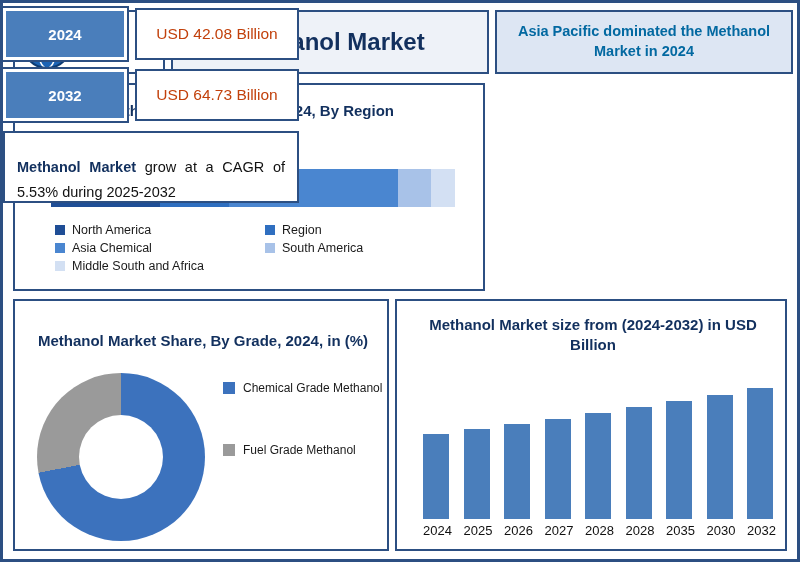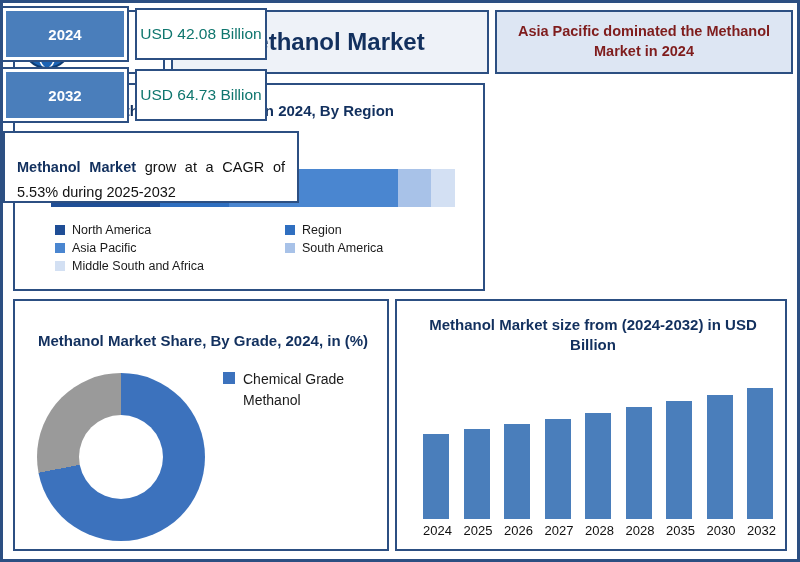--- a/index.html
+++ b/index.html
@@ -42,21 +42,21 @@
   #title-text {
     font-size: 24px; font-weight: bold; color: #12305e;
   }
   #header-right {
     position: absolute; left: 486px; top: 2px; width: 298px; height: 64px;
     background: #dde6f3; border: 2px solid #2c4f82;
     display: flex; align-items: center; justify-content: center;
     text-align: center; padding: 0 8px;
   }
   #header-right-text {
-    font-size: 14.5px; font-weight: bold; color: #7f1d1d; line-height: 1.35;
+    font-size: 14.5px; font-weight: bold; color: #0369a1; line-height: 1.35;
   }
 
   
   .panel {
     position: absolute;
     background: #ffffff;
     border: 2px solid #2c4f82;
   }
   #panel-region { left: 10px; top: 80px; width: 472px; height: 208px; }
   #panel-kpi   { left: 488px; top: 80px; width: 296px; height: 208px; border: none; background: transparent; }
@@ -74,38 +74,38 @@
     position: absolute; left: 36px; top: 84px; width: 404px; height: 38px;
     display: flex;
   }
   #stack > div { height: 100%; }
   #legend-region {
     position: absolute; left: 40px; top: 138px; width: 400px;
     font-size: 12.5px; color: #1a1a1a;
   }
   .legend-row { display: flex; margin-bottom: 4px; }
   .legend-item { display: flex; align-items: center; }
-  .legend-item.col1 { width: 230px; text-align: right; }
+  .legend-item.col1 { width: 210px; text-align: right; }
   .swatch { width: 10px; height: 10px; margin-right: 7px; display: inline-block; }
 
   
   .kpi-row { position: absolute; left: 0; display: flex; align-items: center; }
   #kpi-row-1 { top: 5px; }
   #kpi-row-2 { top: 66px; }
   .kpi-year {
     width: 124px; height: 52px;
     background: #4a7ebb; border: 3px solid #ffffff; outline: 2px solid #2c4f82;
     display: flex; align-items: center; justify-content: center;
     color: #ffffff; font-size: 15px; font-weight: bold;
   }
   .kpi-value {
-    width: 132px; height: 52px; margin-left: 8px;
+    width: 164px; height: 52px; margin-left: 8px;
     background: #ffffff; border: 2px solid #2c4f82;
     display: flex; align-items: center; justify-content: center;
-    color: #0f766e; font-size: 15.5px;
+    color: #c2410c; font-size: 15.5px;
   }
   #kpi-note {
     position: absolute; left: 0; top: 128px; width: 296px; height: 72px;
     background: #ffffff; border: 2px solid #2c4f82;
     padding: 22px 12px;
     font-size: 14.5px; color: #111111; line-height: 1.7;
     text-align: justify;
   }
   #kpi-note b { color: #12305e; }
 
@@ -113,22 +113,22 @@
   #donut-title { position: absolute; left: 8px; top: 30px; width: 360px; }
   #donut {
     position: absolute; left: 22px; top: 72px; width: 168px; height: 168px;
     border-radius: 50%;
   }
   #donut-hole {
     position: absolute; left: 64px; top: 114px; width: 84px; height: 84px;
     background: #ffffff; border-radius: 50%;
   }
   #legend-donut {
-    position: absolute; left: 208px; top: 68px; width: 160px;
-    font-size: 14px; color: #1a1a1a;
+    position: absolute; left: 208px; top: 78px; width: 160px;
+    font-size: 12px; color: #1a1a1a;
   }
   .dlegend { display: flex; margin-bottom: 44px; }
   .dlegend .swatch { width: 12px; height: 12px; margin-top: 3px; margin-right: 8px; flex: none; }
   .dlegend span.lbl { line-height: 1.5; }
 
   
   #bars-title { position: absolute; left: 10px; top: 14px; width: 372px; }
   #bars-plot {
     position: absolute; left: 26px; top: 76px; width: 350px; height: 142px;
     display: flex; align-items: flex-end; justify-content: space-between;
@@ -187,21 +187,21 @@
           <span>North America</span>
         </div>
         <div class="legend-item">
           <span class="swatch" style="background:#2f6fc0;"></span>
           <span>Region</span>
         </div>
       </div>
       <div class="legend-row">
         <div class="legend-item col1">
           <span class="swatch" style="background:#4a86d0;"></span>
-          <span>Asia Pacific</span>
+          <span>Asia Chemical</span>
         </div>
         <div class="legend-item">
           <span class="swatch" style="background:#a8c2e8;"></span>
           <span>South America</span>
         </div>
       </div>
       <div class="legend-row">
         <div class="legend-item col1">
           <span class="swatch" style="background:#d3e0f3;"></span>
           <span>Middle South and Africa</span>
@@ -226,20 +226,24 @@
 
   <div class="panel" id="panel-donut">
     <div class="panel-title" id="donut-title">Methanol Market Share, By Grade, 2024, in (%)</div>
     <div id="donut" style="background: conic-gradient(#3c72bd 0deg 259.2deg, #9a9a9a 259.2deg 360deg);"></div>
     <div id="donut-hole"></div>
 
     <div id="legend-donut">
       <div class="dlegend">
         <span class="swatch" style="background:#3c72bd;"></span>
         <span class="lbl">Chemical Grade Methanol</span>
+      </div>
+      <div class="dlegend">
+        <span class="swatch" style="background:#9a9a9a;"></span>
+        <span class="lbl">Fuel Grade Methanol</span>
       </div>
     </div>
   </div>
 
   <div class="panel" id="panel-bars">
     <div class="panel-title" id="bars-title">Methanol Market size from (2024-2032) in USD Billion</div>
     <div id="bars-plot">
         <div class="bar" style="height: 85px; background: rgb(74, 126, 187);"></div>
         <div class="bar" style="height: 90px; background: rgb(74, 126, 187);"></div>
         <div class="bar" style="height: 95px; background: rgb(74, 126, 187);"></div>

